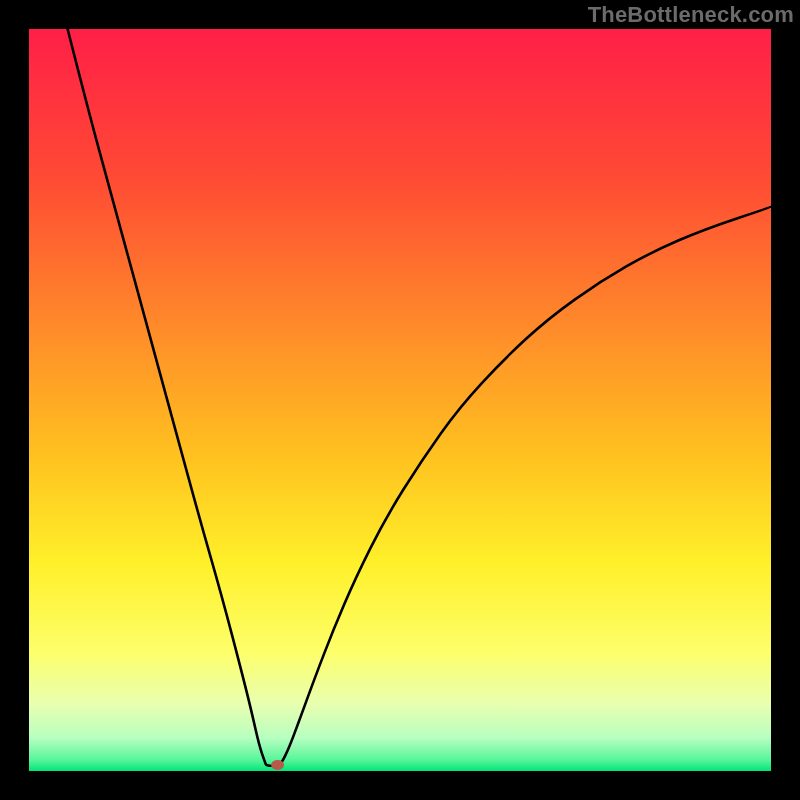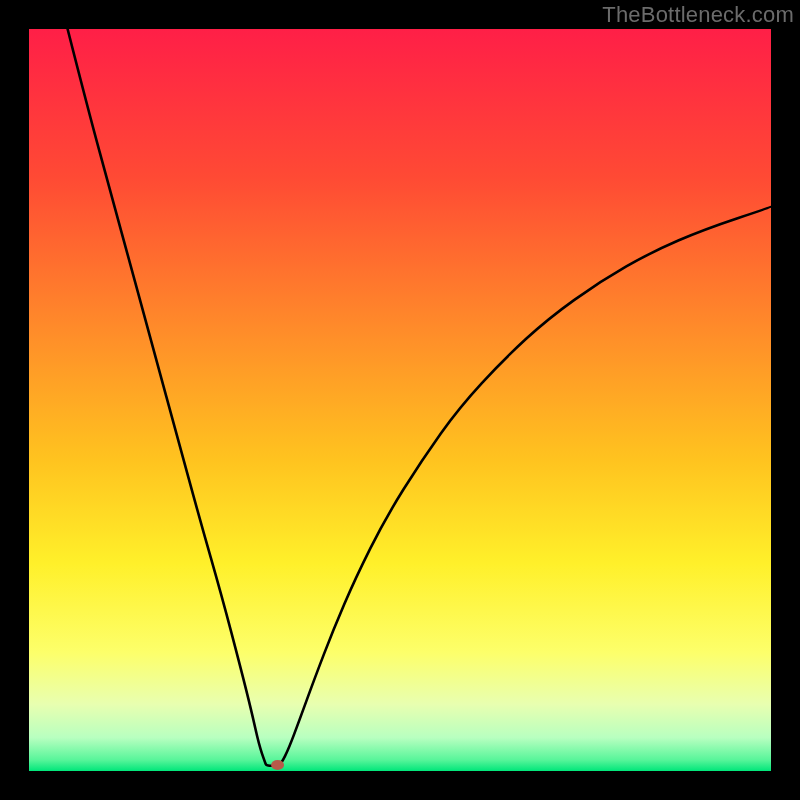--- a/index.html
+++ b/index.html
@@ -26,21 +26,21 @@
     width: 742px;
     height: 742px;
   }
   .watermark {
     position: absolute;
     top: 2px;
     right: 6px;
     color: #6b6b6b;
     font-size: 22px;
     letter-spacing: 0.2px;
-    font-weight: 400;
+    font-weight: 700;
   }
 </style>
 </head>
 <body>
 
 <div class="watermark">TheBottleneck.com</div>
 
 <div class="frame">
   <svg class="plot-area" viewBox="0 0 742 742" preserveAspectRatio="none">
     <defs>

